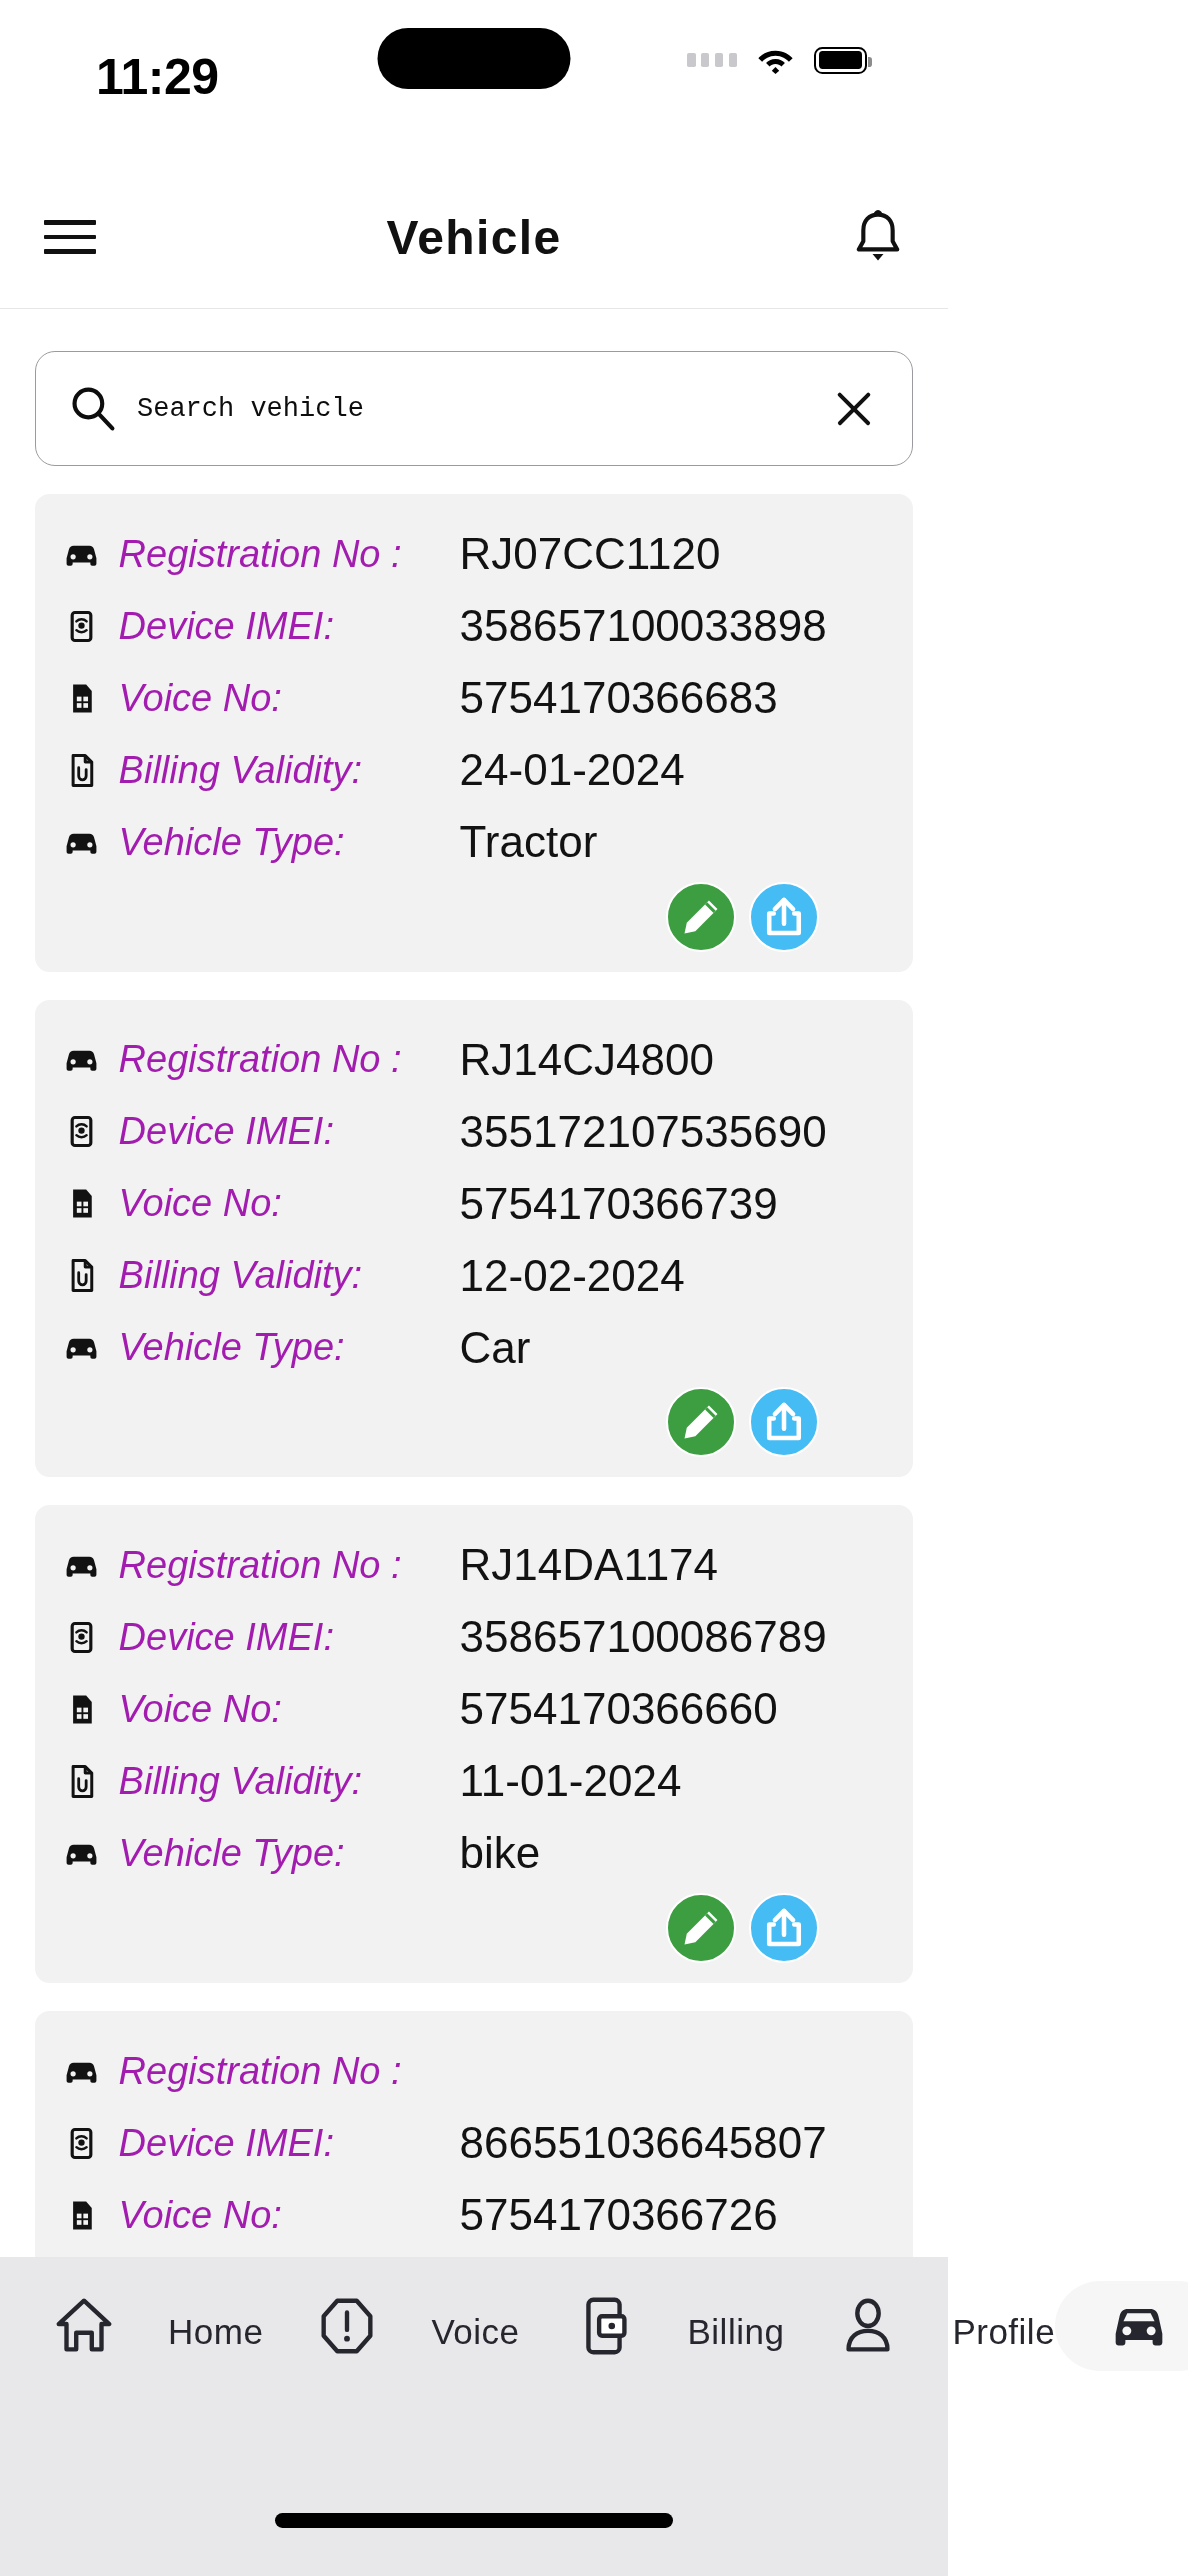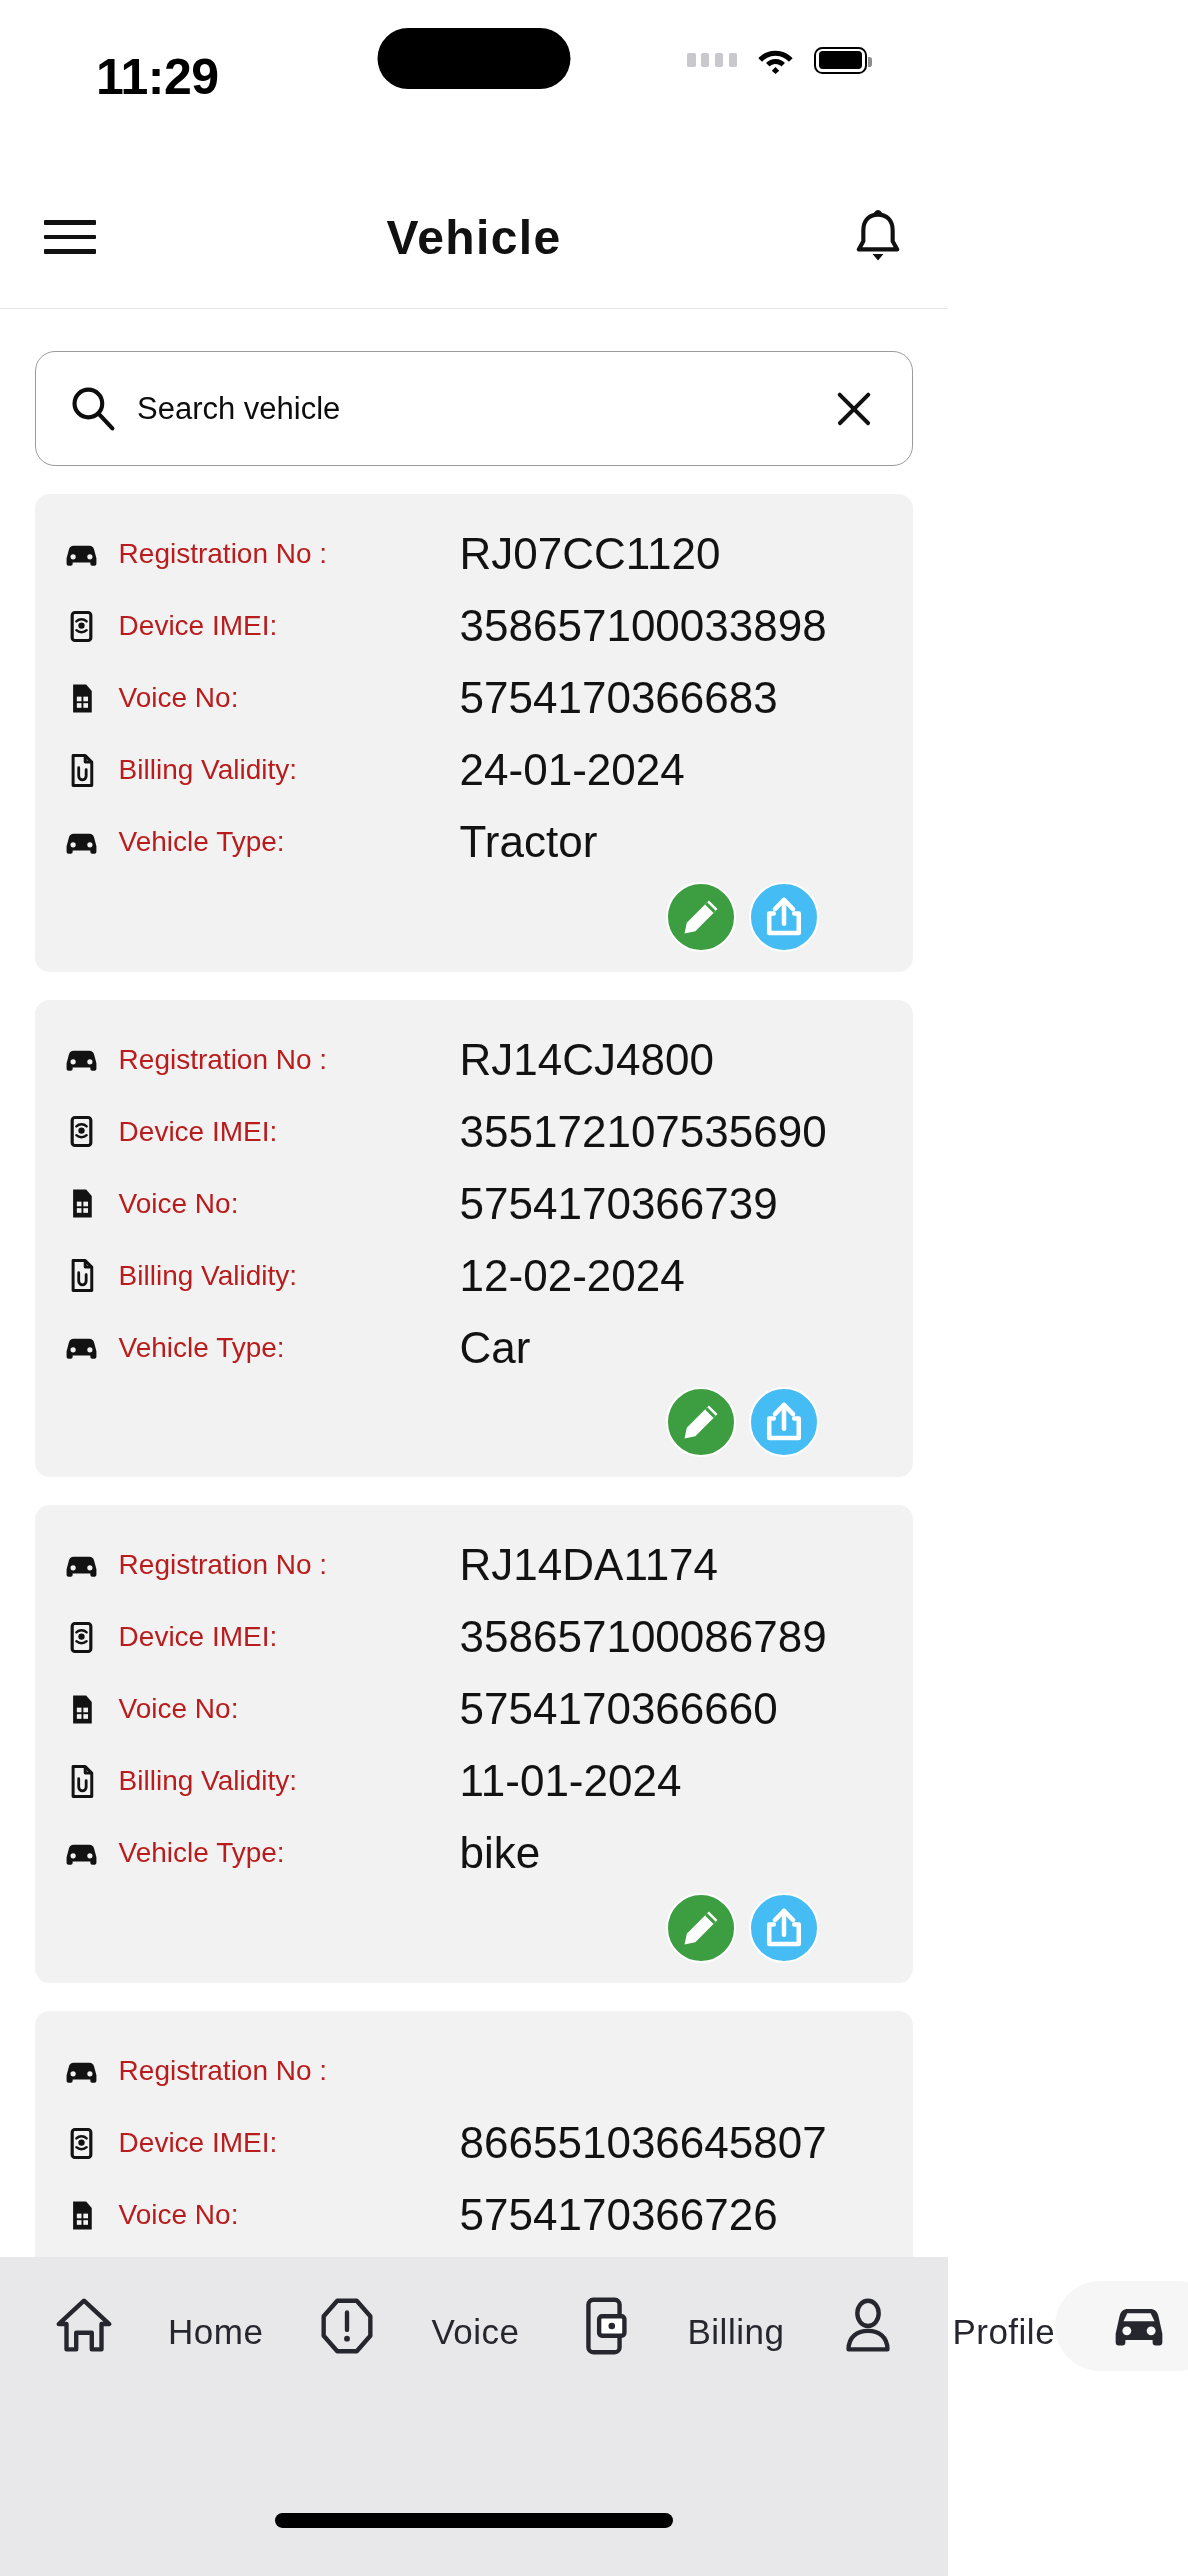--- a/index.html
+++ b/index.html
@@ -124,22 +124,22 @@
     align-items: center;
     padding: 0 33px;
     background: #fff;
   }
   .search-ico { flex: 0 0 auto; width: 48px; height: 48px; margin-right: 20px; }
   .search-input {
     flex: 1 1 auto;
     border: none;
     outline: none;
     background: transparent;
-    font-family: Liberation Sans, sans-serif;
-    font-size: 31px;
+    font-family: Liberation Mono, monospace;
+    font-size: 27px;
     color: #111;
     padding: 0;
   }
   .search-input::placeholder { color: #0d0d0d; opacity: 1; }
   .search-clear {
     flex: 0 0 auto;
     width: 50px; height: 50px;
     cursor: pointer;
     position: relative;
   }
@@ -171,23 +171,24 @@
     width: 41px;
     height: 41px;
     margin-right: 16.6px;
     display: flex;
     align-items: center;
     justify-content: center;
   }
   .row-label {
     flex: 0 0 auto;
     width: 341px;
-    font-size: 28px;
-    color: #b91c1c;
+    font-size: 38px;
+    color: #a21caf;
     white-space: nowrap;
+    font-style: italic;
   }
   .row-value {
     flex: 1 1 auto;
     font-size: 44px;
     color: #121212;
     white-space: nowrap;
   }
   .card-actions {
     display: flex;
     justify-content: flex-end;

